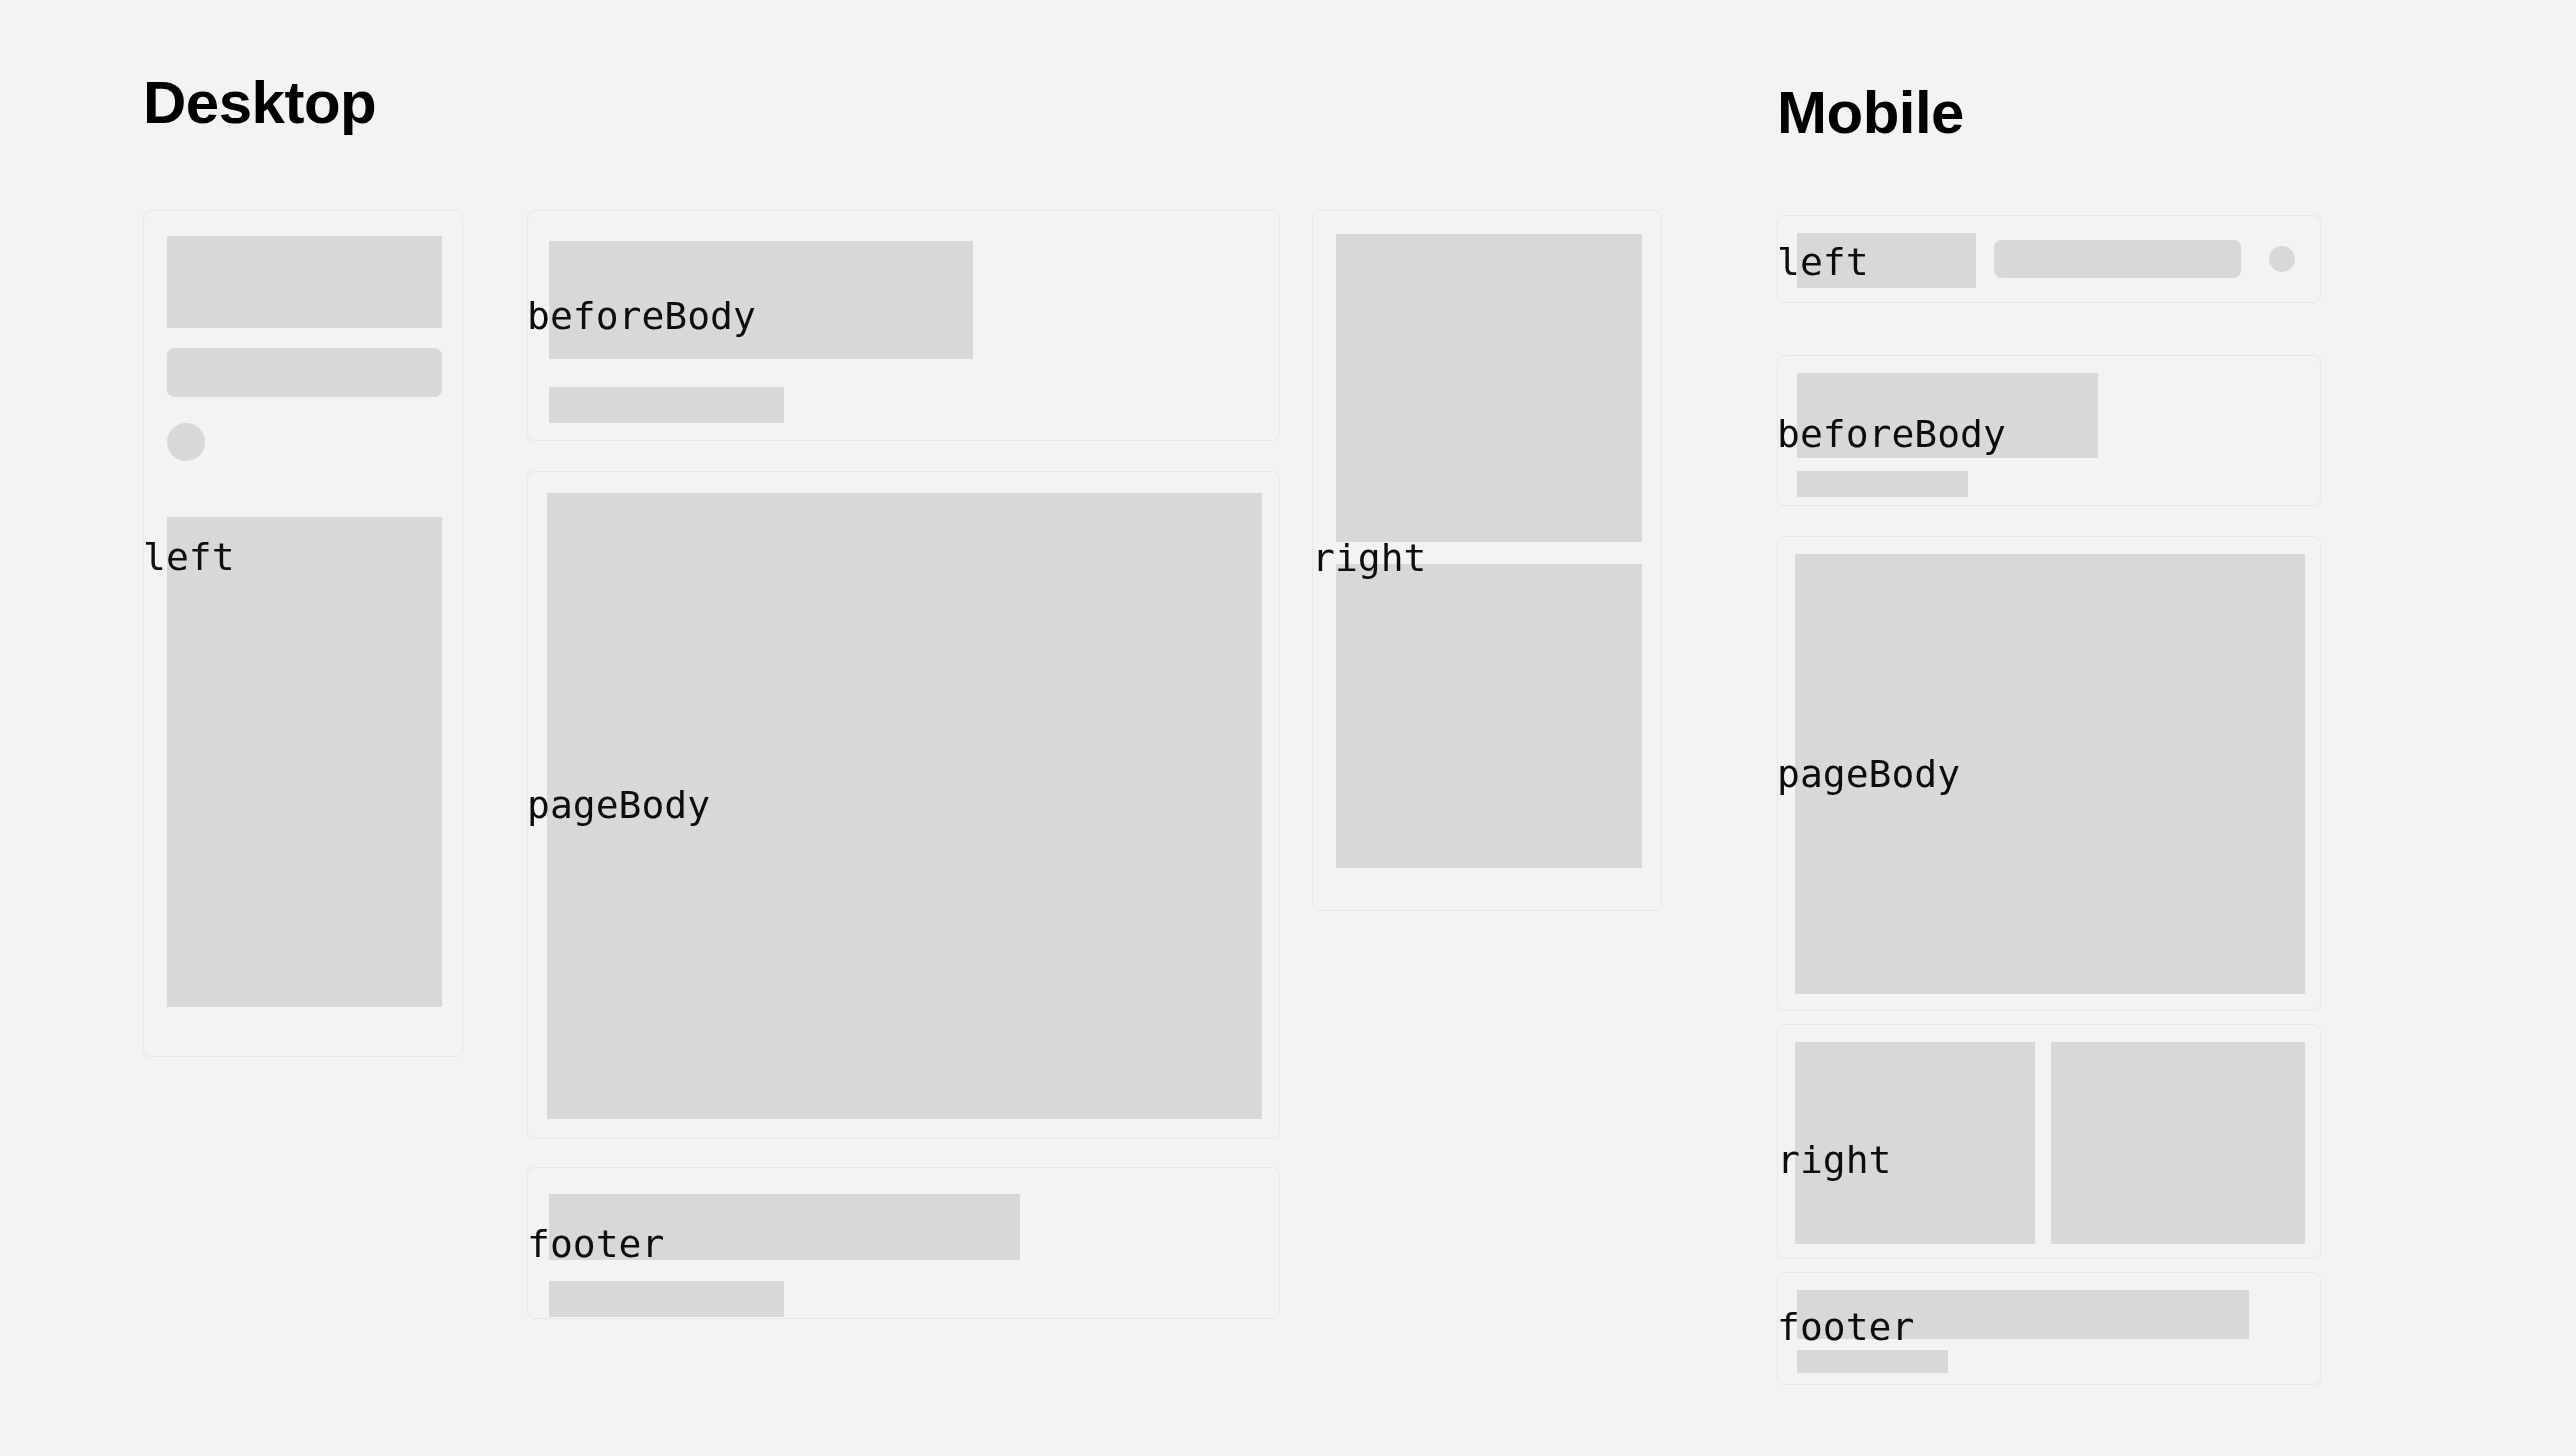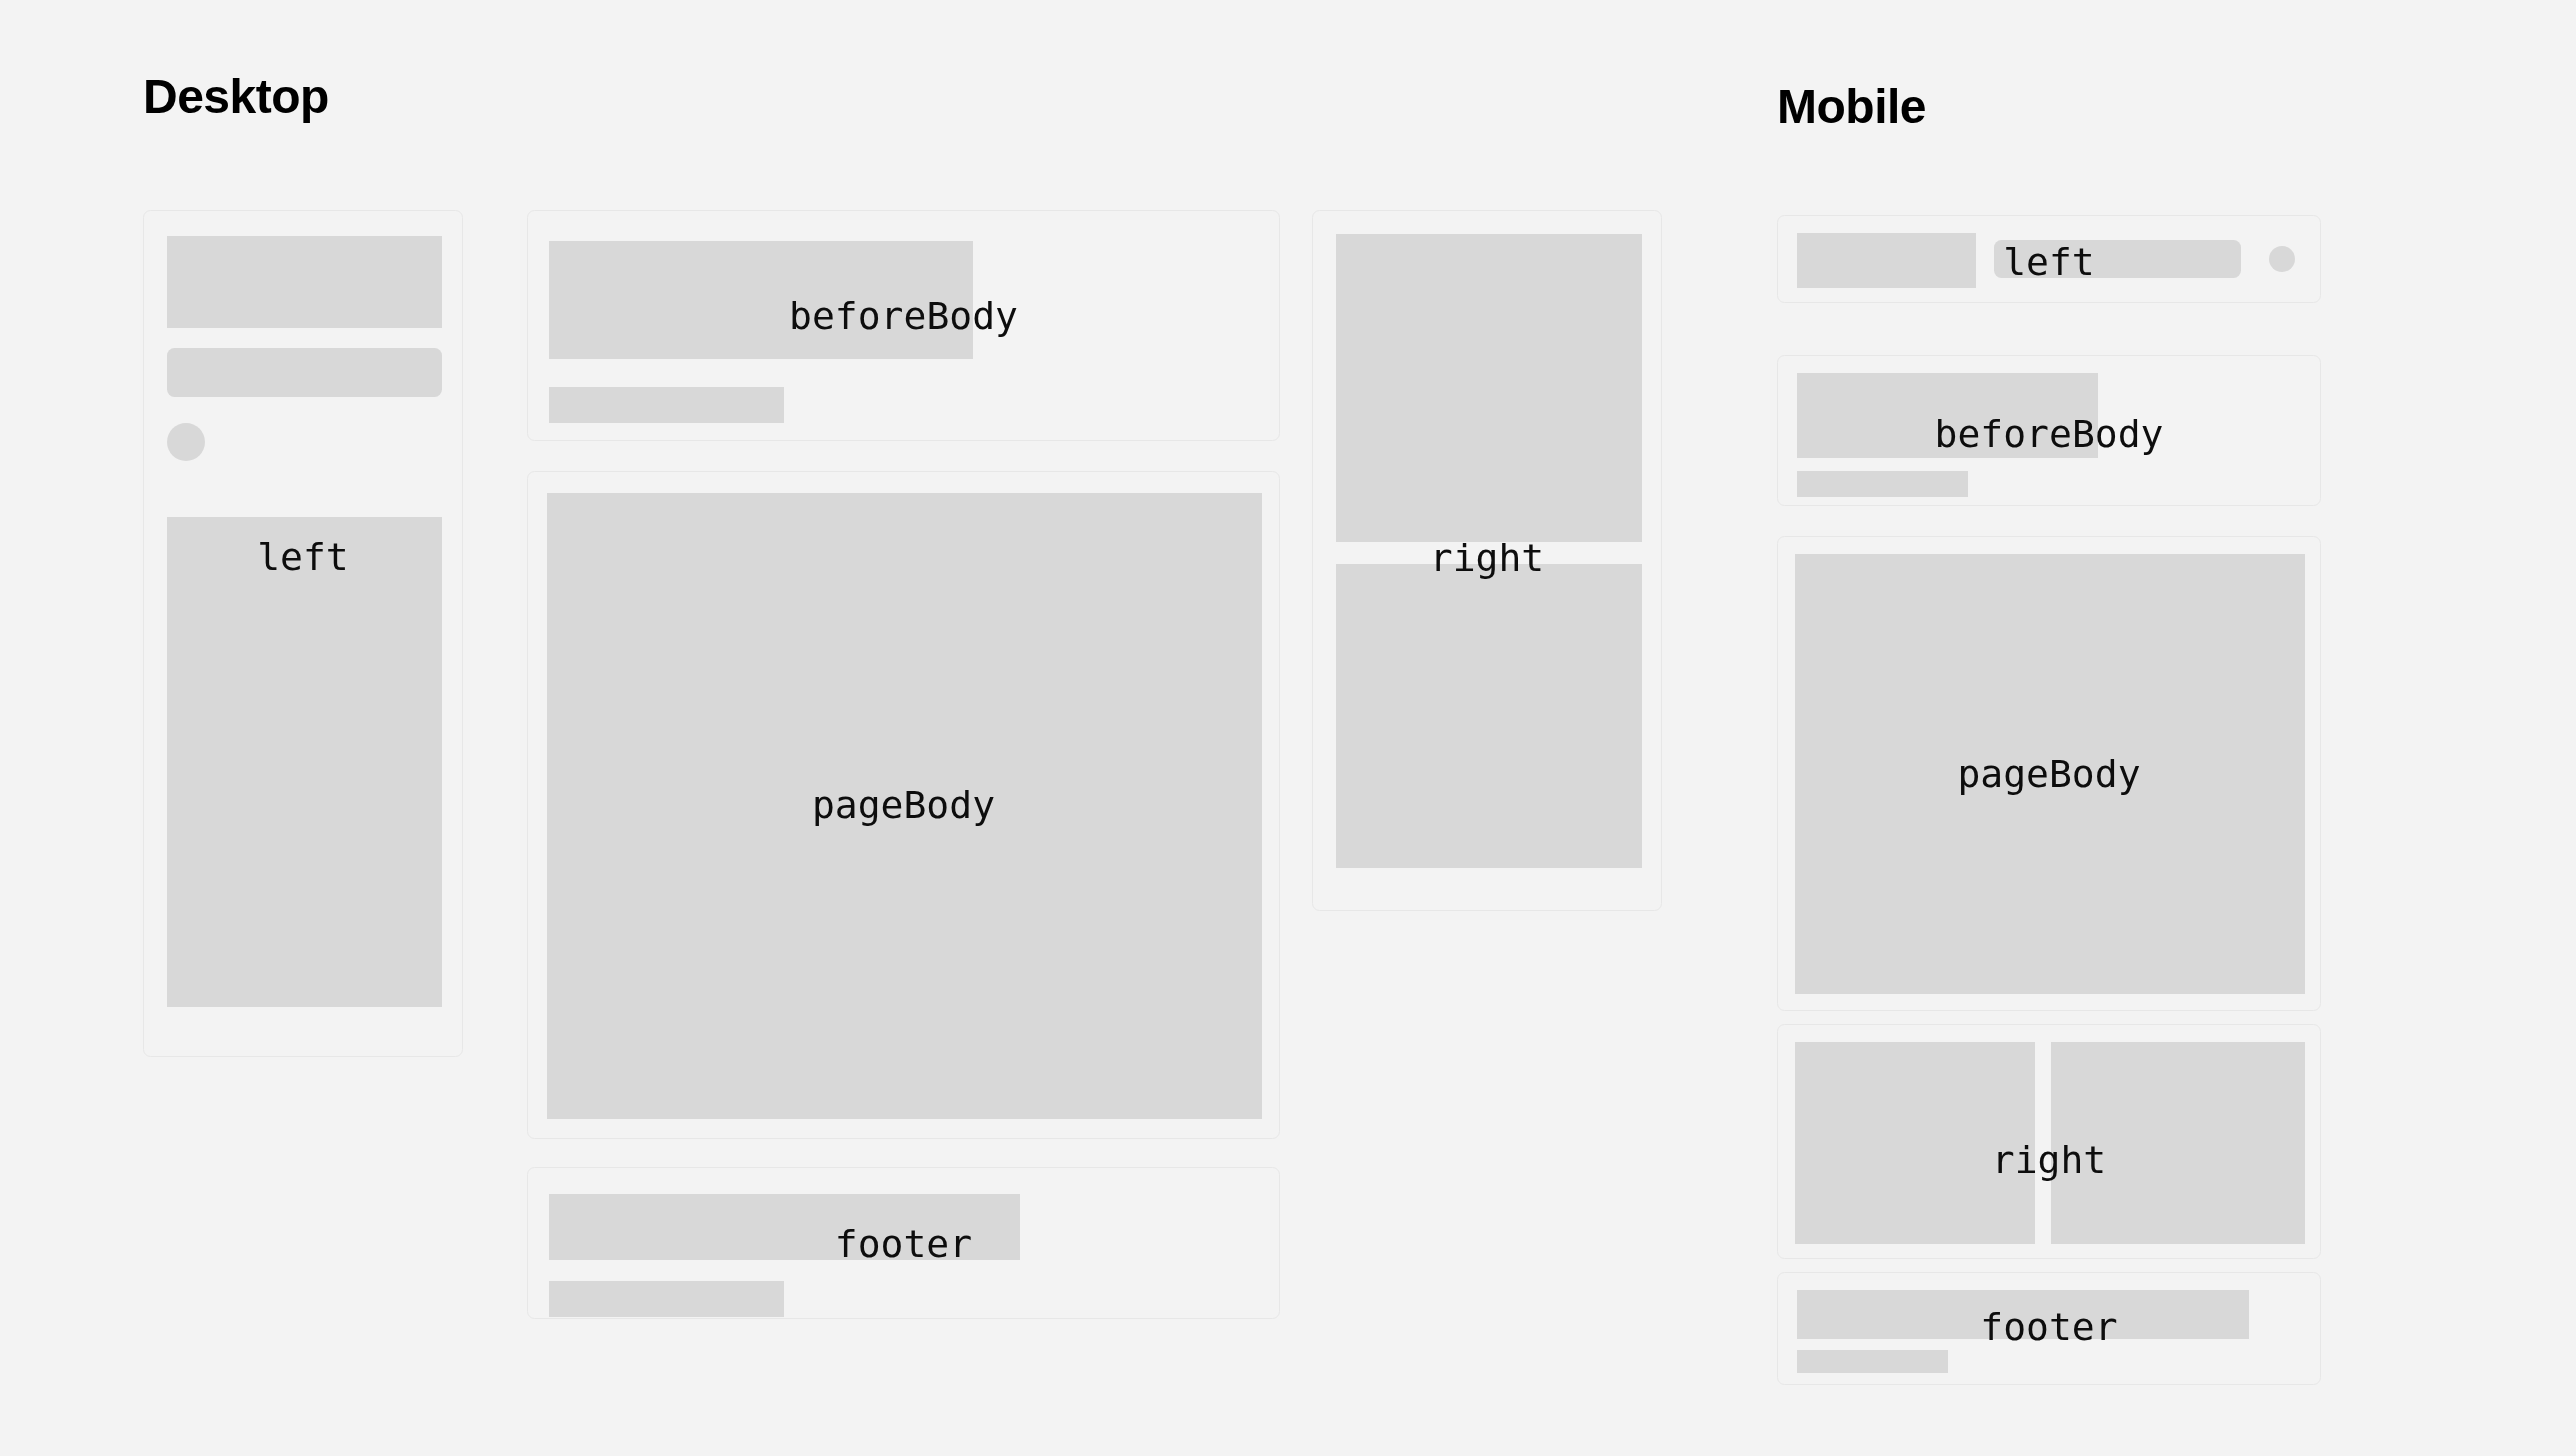--- a/index.html
+++ b/index.html
@@ -13,21 +13,21 @@
     font-family: "Liberation Sans", sans-serif;
     overflow: hidden;
     position: relative;
   }
 
   
   .section-title {
     position: absolute;
     font-family: "Liberation Sans", sans-serif;
     font-weight: bold;
-    font-size: 48px;
+    font-size: 60px;
     line-height: 1;
     color: #000000;
     letter-spacing: -0.5px;
     white-space: nowrap;
   }
   #title-desktop { left: 143px; top: 73px; }
   #title-mobile  { left: 1777px; top: 83px; }
 
   
   .panel {
@@ -46,21 +46,21 @@
   }
   .blk.rounded { border-radius: 7.5px; }
   .blk.circle  { border-radius: 50%; }
 
   
   .slot-label {
     position: absolute;
     font-family: "DejaVu Sans Mono", "Liberation Mono", monospace;
     color: #0d0d0d;
     white-space: nowrap;
-    text-align: center;
+    text-align: left;
     pointer-events: none;
     z-index: 5;
     line-height: 1;
   }
 
   
   #desktop-left-panel { left: 143px; top: 210px; width: 320px; height: 847px; }
   #d-left-blk-1   { left: 22.6px;  top: 24.5px;  width: 275px; height: 92px; }
   #d-left-blk-2   { left: 22.6px;  top: 137px; width: 275px; height: 49px; }
   #d-left-circle  { left: 22.6px;  top: 212px; width: 38px;  height: 38px; }

